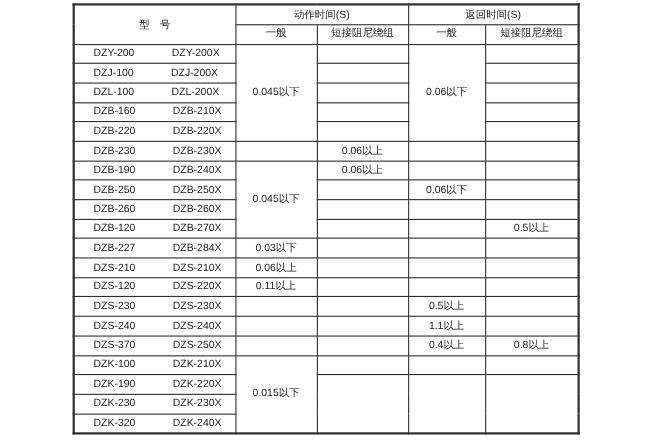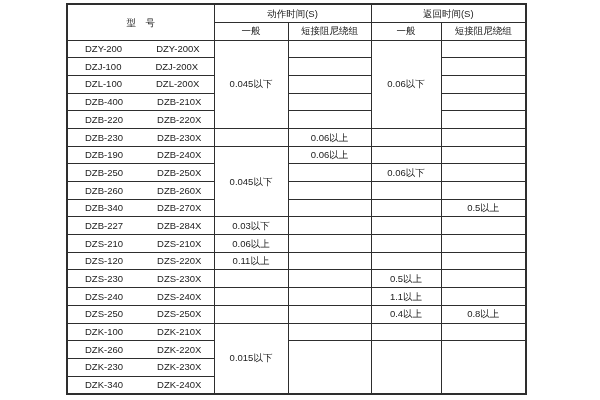--- a/index.html
+++ b/index.html
@@ -82,21 +82,21 @@
           <td class="model-cell"><span>DZJ-100</span><span>DZJ-200X</span></td>
           <td></td>
           <td></td>
         </tr>
         <tr>
           <td class="model-cell"><span>DZL-100</span><span>DZL-200X</span></td>
           <td></td>
           <td></td>
         </tr>
         <tr>
-          <td class="model-cell"><span>DZB-400</span><span>DZB-210X</span></td>
+          <td class="model-cell"><span>DZB-160</span><span>DZB-210X</span></td>
           <td></td>
           <td></td>
         </tr>
         <tr>
           <td class="model-cell"><span>DZB-220</span><span>DZB-220X</span></td>
           <td></td>
           <td></td>
         </tr>
         <tr>
           <td class="model-cell"><span>DZB-230</span><span>DZB-230X</span></td>
@@ -118,21 +118,21 @@
           <td>0.06以下</td>
           <td></td>
         </tr>
         <tr>
           <td class="model-cell"><span>DZB-260</span><span>DZB-260X</span></td>
           <td></td>
           <td></td>
           <td></td>
         </tr>
         <tr>
-          <td class="model-cell"><span>DZB-340</span><span>DZB-270X</span></td>
+          <td class="model-cell"><span>DZB-120</span><span>DZB-270X</span></td>
           <td></td>
           <td></td>
           <td>0.5以上</td>
         </tr>
         <tr>
           <td class="model-cell"><span>DZB-227</span><span>DZB-284X</span></td>
           <td>0.03以下</td>
           <td></td>
           <td></td>
           <td></td>
@@ -159,40 +159,40 @@
           <td></td>
         </tr>
         <tr>
           <td class="model-cell"><span>DZS-240</span><span>DZS-240X</span></td>
           <td></td>
           <td></td>
           <td>1.1以上</td>
           <td></td>
         </tr>
         <tr>
-          <td class="model-cell"><span>DZS-250</span><span>DZS-250X</span></td>
+          <td class="model-cell"><span>DZS-370</span><span>DZS-250X</span></td>
           <td></td>
           <td></td>
           <td>0.4以上</td>
           <td>0.8以上</td>
         </tr>
         <tr>
           <td class="model-cell"><span>DZK-100</span><span>DZK-210X</span></td>
           <td rowspan="4">0.015以下</td>
           <td></td>
           <td></td>
           <td></td>
         </tr>
         <tr>
-          <td class="model-cell"><span>DZK-260</span><span>DZK-220X</span></td>
+          <td class="model-cell"><span>DZK-190</span><span>DZK-220X</span></td>
           <td rowspan="3"></td>
           <td rowspan="3"></td>
           <td rowspan="3"></td>
         </tr>
         <tr>
           <td class="model-cell"><span>DZK-230</span><span>DZK-230X</span></td>
         </tr>
         <tr>
-          <td class="model-cell"><span>DZK-340</span><span>DZK-240X</span></td>
+          <td class="model-cell"><span>DZK-320</span><span>DZK-240X</span></td>
         </tr>
       </tbody>
   </table>
 </div>
 
 </body></html>

